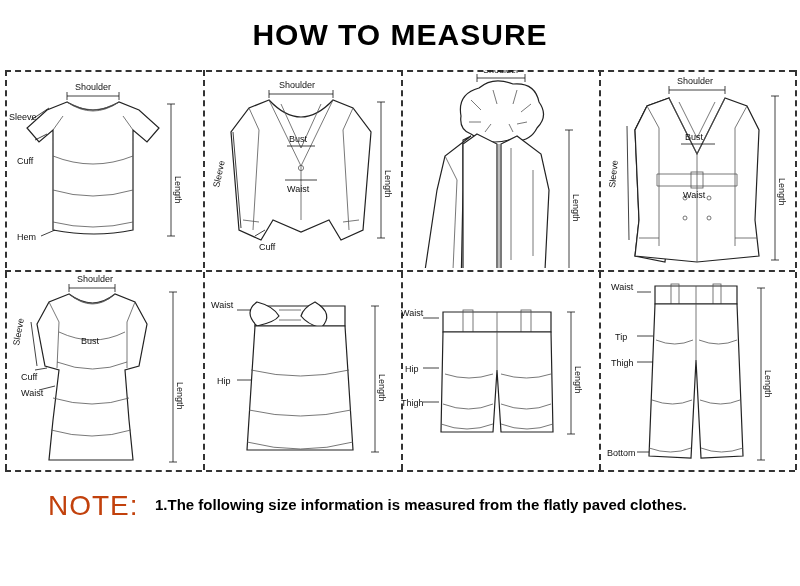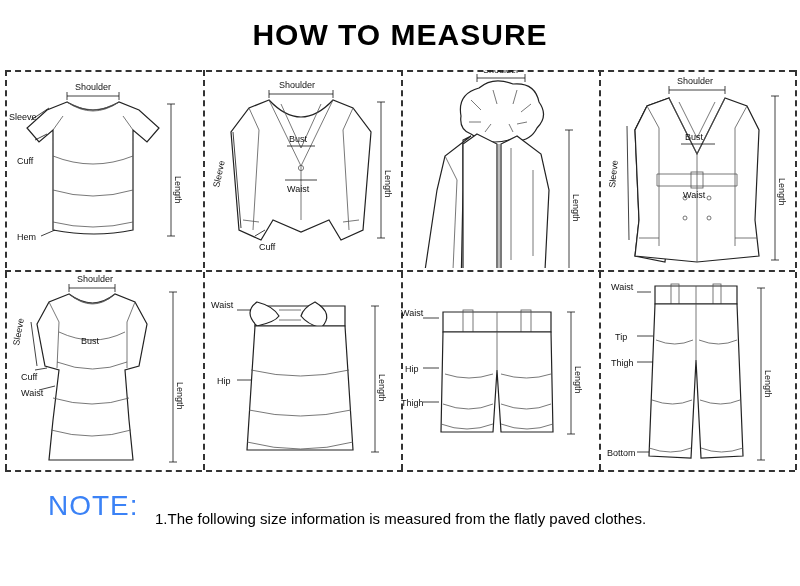--- a/index.html
+++ b/index.html
@@ -42,24 +42,24 @@
   .vline{
     position:absolute;top:70px;height:400px;width:0;
     border-left:2px dashed #333;
   }
 
   .note{
     position:absolute;left:0;top:482px;width:800px;
   }
   .note-label{
     position:absolute;left:48px;top:8px;
-    font-size:28px;letter-spacing:1px;color:#3b82f6;
+    font-size:28px;letter-spacing:1px;color:#c2410c;
   }
   .note-lines{
-    position:absolute;left:155px;top:28px;width:620px;
+    position:absolute;left:155px;top:14px;width:620px;font-weight:bold;
   }
   .note-line{
     font-size:15px;color:#000;margin-bottom:13px;white-space:nowrap;
   }
 
   
   text{font-family:"Liberation Sans", sans-serif;font-size:9px;fill:#111;}
   .lbl{font-size:9px;}
   .garment{fill:#ffffff;stroke:#222;stroke-width:1.2;}
   .detail{fill:none;stroke:#555;stroke-width:0.8;}

